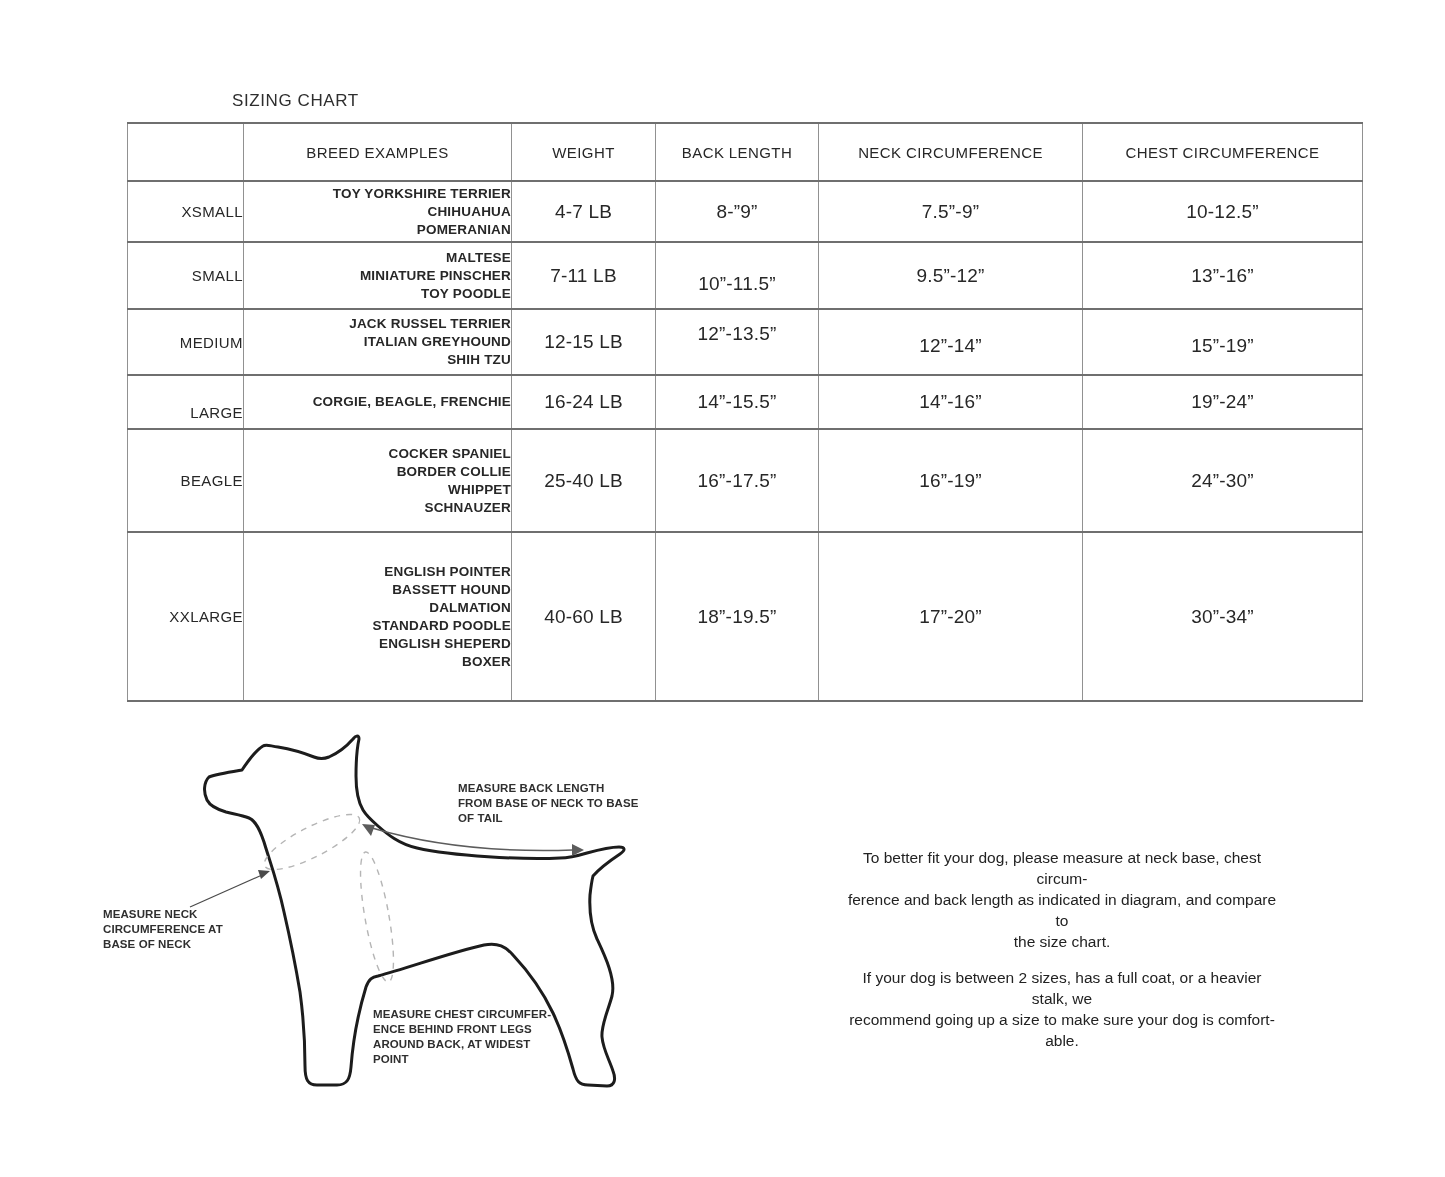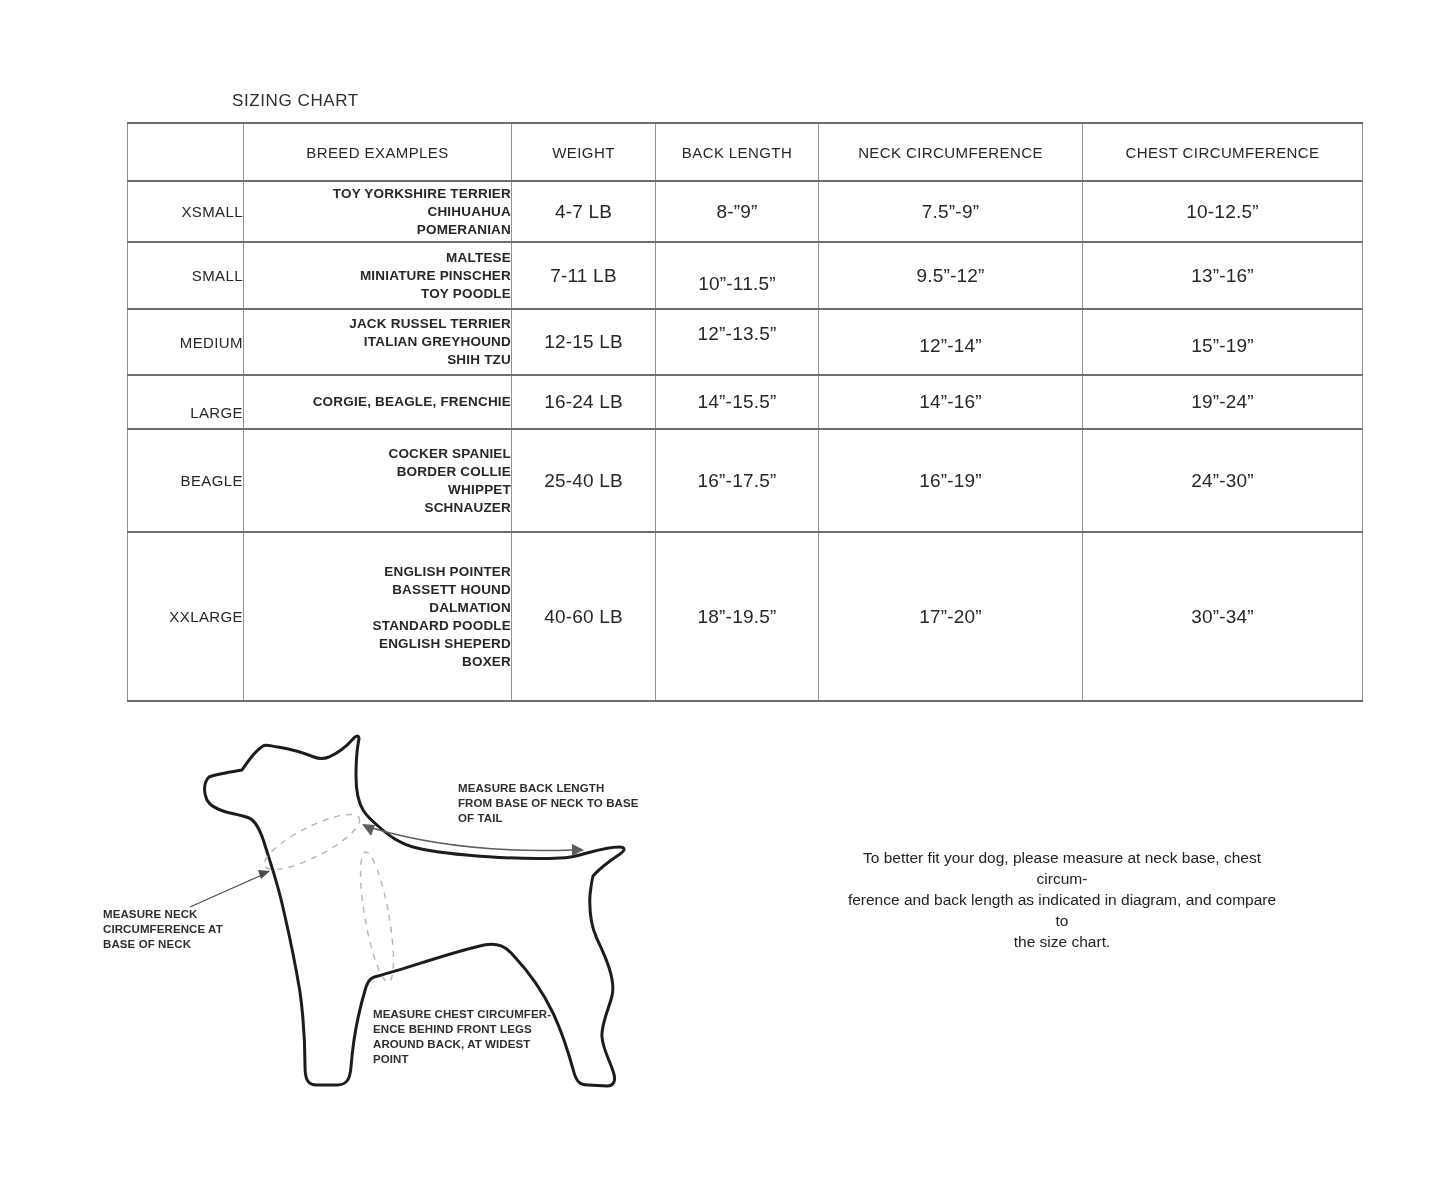--- a/index.html
+++ b/index.html
@@ -208,13 +208,16 @@
 BASE OF NECK</div>
 <div class="note note-chest">MEASURE CHEST CIRCUMFER-
 ENCE BEHIND FRONT LEGS
 AROUND BACK, AT WIDEST
 POINT</div>
 
 <div class="instructions">
   <p>To better fit your dog, please measure at neck base, chest circum-
 ference and back length as indicated in diagram, and compare to
 the size chart.</p>
+  <p>If your dog is between 2 sizes, has a full coat, or a heavier stalk, we
+recommend going up a size to make sure your dog is comfort-
+able.</p>
 </div>
 
 </body></html>

